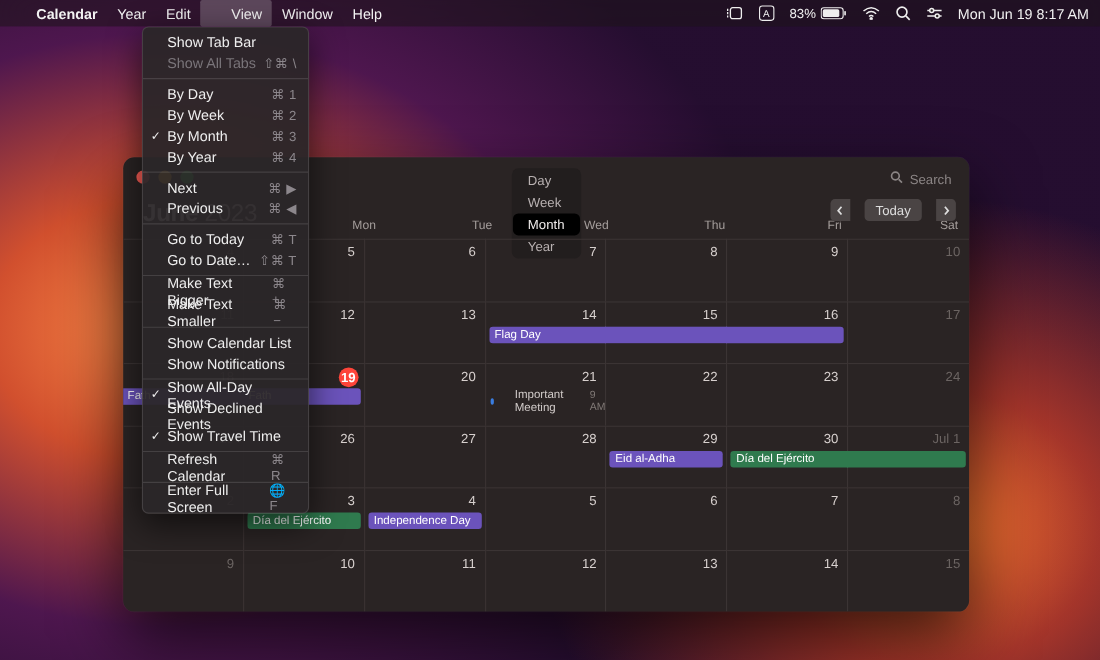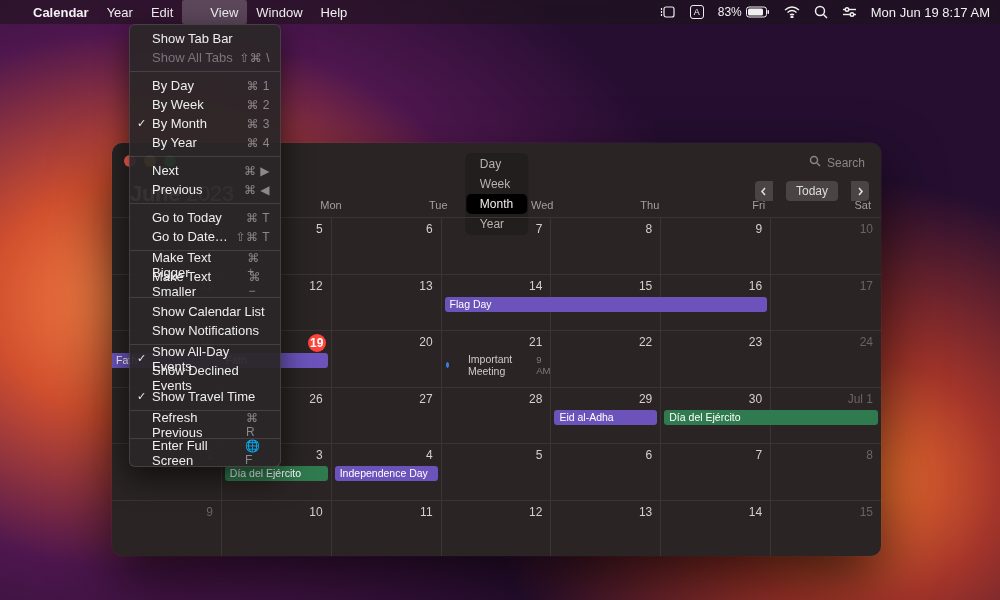--- a/index.html
+++ b/index.html
@@ -231,21 +231,21 @@
     </div>
     <div class="drow">
       <span>Show Declined Events</span>
     </div>
     <div class="drow">
       <span class="chk">✓</span>
       <span>Show Travel Time</span>
     </div>
     <hr>
     <div class="drow">
-      <span>Refresh Previous</span>
+      <span>Refresh Calendar</span>
       <span class="short">⌘ R</span>
     </div>
     <hr>
     <div class="drow">
       <span>Enter Full Screen</span>
       <span class="short">🌐 F</span>
     </div>
   </div>
 
 <div class="win">

